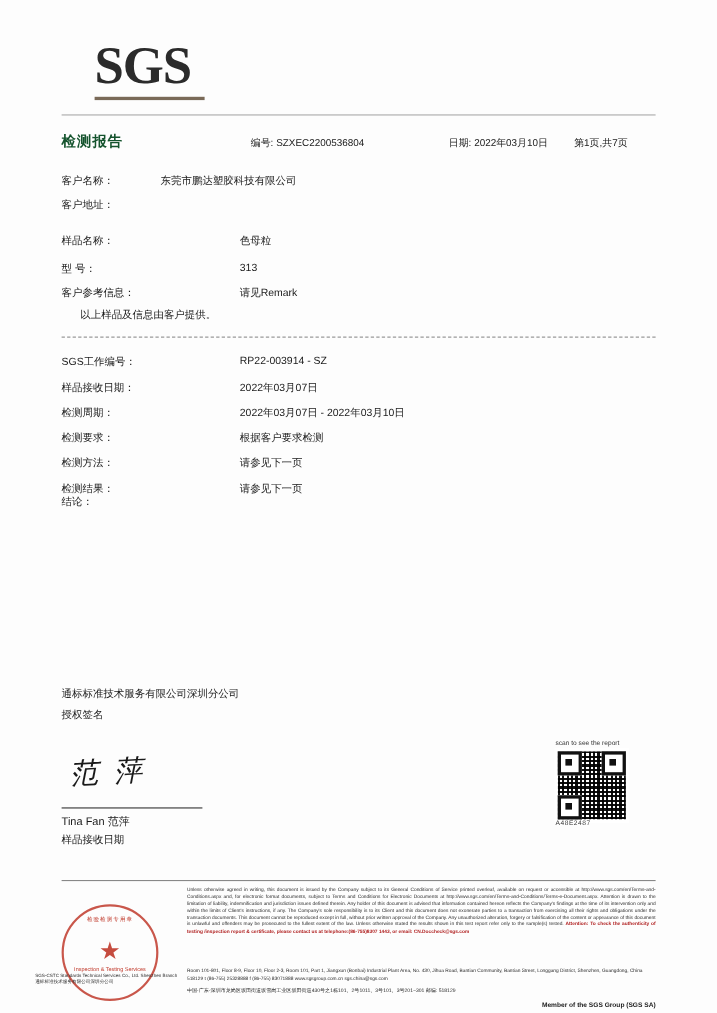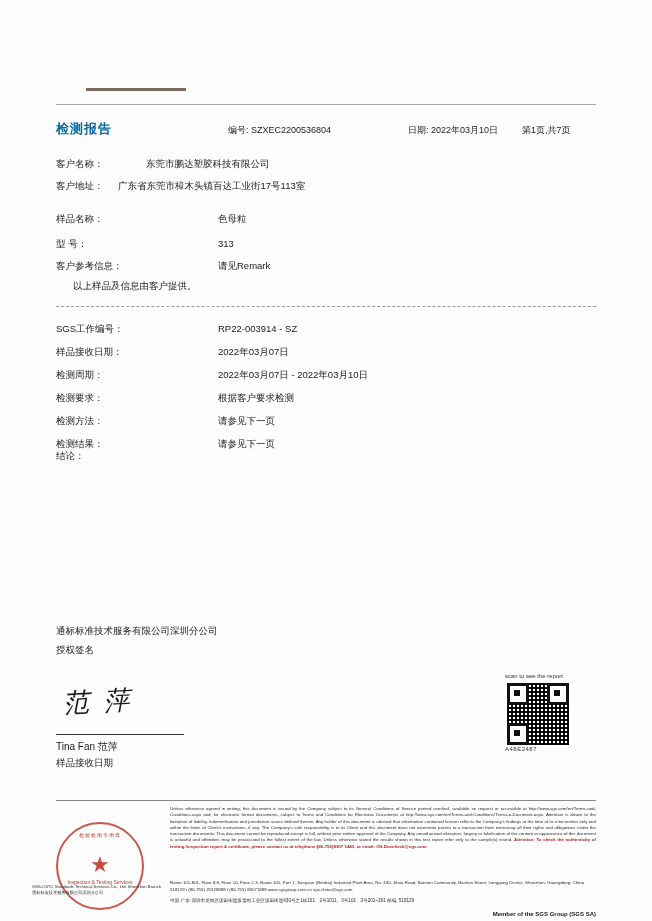--- a/index.html
+++ b/index.html
@@ -53,21 +53,21 @@
     height: 1px;
     background: #aaaaaa;
   }
 
   .doc-title {
     position: absolute;
     left: 56px;
     top: 120px;
     font-size: 13px;
     font-weight: bold;
-    color: #0369a1;
+    color: #14532d;
     letter-spacing: 1px;
   }
   .doc-no {
     position: absolute;
     left: 228px;
     top: 124px;
     font-size: 9px;
     color: #1a1a1a;
   }
   .doc-date {
@@ -306,39 +306,39 @@
     line-height: 1.5;
     width: 136px;
   }
 </style>
 </head>
 <body>
 
 <div class="page">
   <div class="sheet">
 
+    <div class="logo">SGS</div>
     <div class="logo-rule"></div>
     <div class="header-rule"></div>
 
     <div class="doc-title">检测报告</div>
     <div class="doc-no">
       <span>编号:</span>
       <span>SZXEC2200536804</span>
     </div>
     <div class="doc-date">
       <span>日期:</span>
       <span>2022年03月10日</span>
     </div>
     <div class="doc-pages">第1页,共7页</div>
 
     <div class="flabel" style="top:158px;">客户名称：</div>
     <div class="fvalue-b" style="top:158px; left:146px;">东莞市鹏达塑胶科技有限公司</div>
 
     <div class="flabel" style="top:180px;">客户地址：</div>
-    <div class="fvalue-b" style="top:180px; left:118px;">广东省东莞市樟木头镇百达工业街17号113室</div>
 
     <div class="flabel" style="top:213px;">样品名称：</div>
     <div class="fvalue-b" style="top:213px;">色母粒</div>
 
     <div class="flabel" style="top:238px;">型    号：</div>
     <div class="fvalue-b" style="top:238px;">313</div>
 
     <div class="flabel" style="top:260px;">客户参考信息：</div>
     <div class="fvalue-b" style="top:260px;">请见Remark</div>
 

